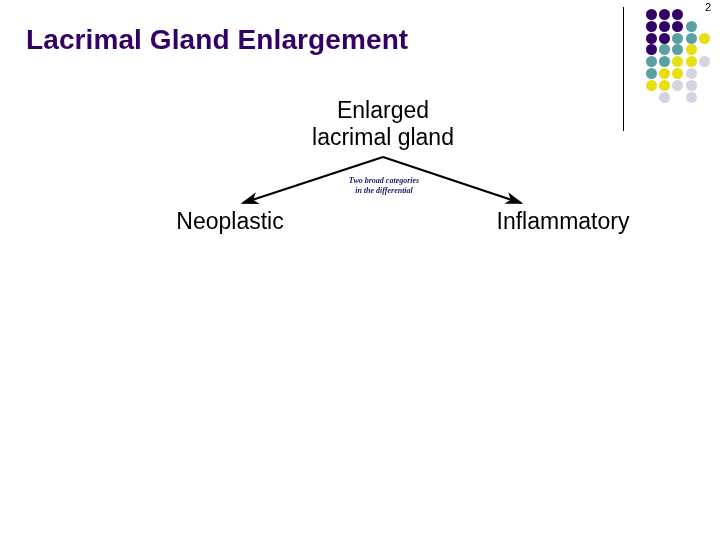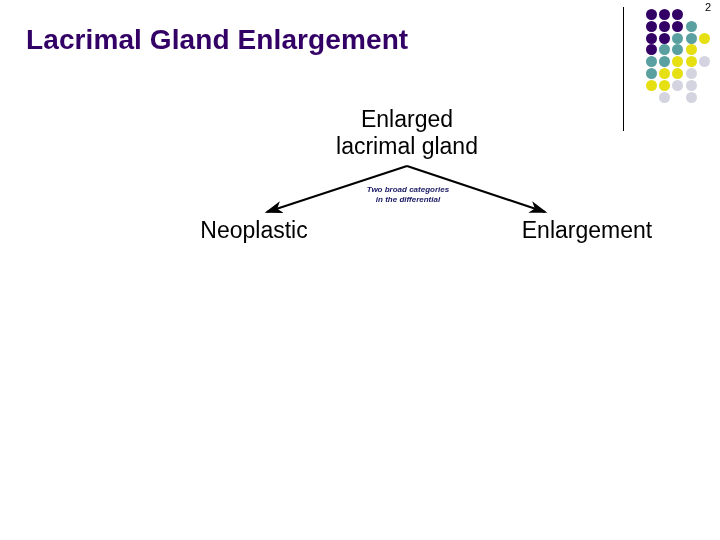--- a/index.html
+++ b/index.html
@@ -72,24 +72,23 @@
     color: #330066;
     letter-spacing: 0.1px;
     font-family: "Liberation Sans", sans-serif;
     white-space: nowrap;
   }
 
   
   .diagram {
     position: absolute;
     left: 0;
-    top: 13px;
+    top: 4px;
     width: 596px;
     height: 260px;
-    margin-left: 24px;
   }
   .node {
     position: absolute;
     text-align: center;
     font-family: "Liberation Sans", sans-serif;
     color: #000000;
     font-size: 23px;
     line-height: 27px;
     white-space: pre-line;
   }
@@ -112,21 +111,21 @@
     position: absolute;
     left: 315px;
     top: 172px;
     width: 138px;
     text-align: center;
     font-size: 8px;
     line-height: 10px;
     font-style: italic;
     font-weight: bold;
     color: #1a1a66;
-    font-family: Liberation Sans, sans-serif;
+    font-family: Liberation Serif, serif;
     white-space: pre-line;
   }
   .arrow-svg {
     position: absolute;
     left: 0;
     top: 0;
     width: 720px;
     height: 260px;
     overflow: visible;
   }
@@ -189,17 +188,17 @@
     </svg>
 
     <div class="node node-root">Enlarged
 lacrimal gland</div>
 
     <div class="edge-note">Two broad categories
 in the differential</div>
 
     <div class="node node-left">Neoplastic</div>
 
-    <div class="node node-right">Enlargement</div>
+    <div class="node node-right">Inflammatory</div>
 
   </div>
 
 </div>
 
 </body></html>

